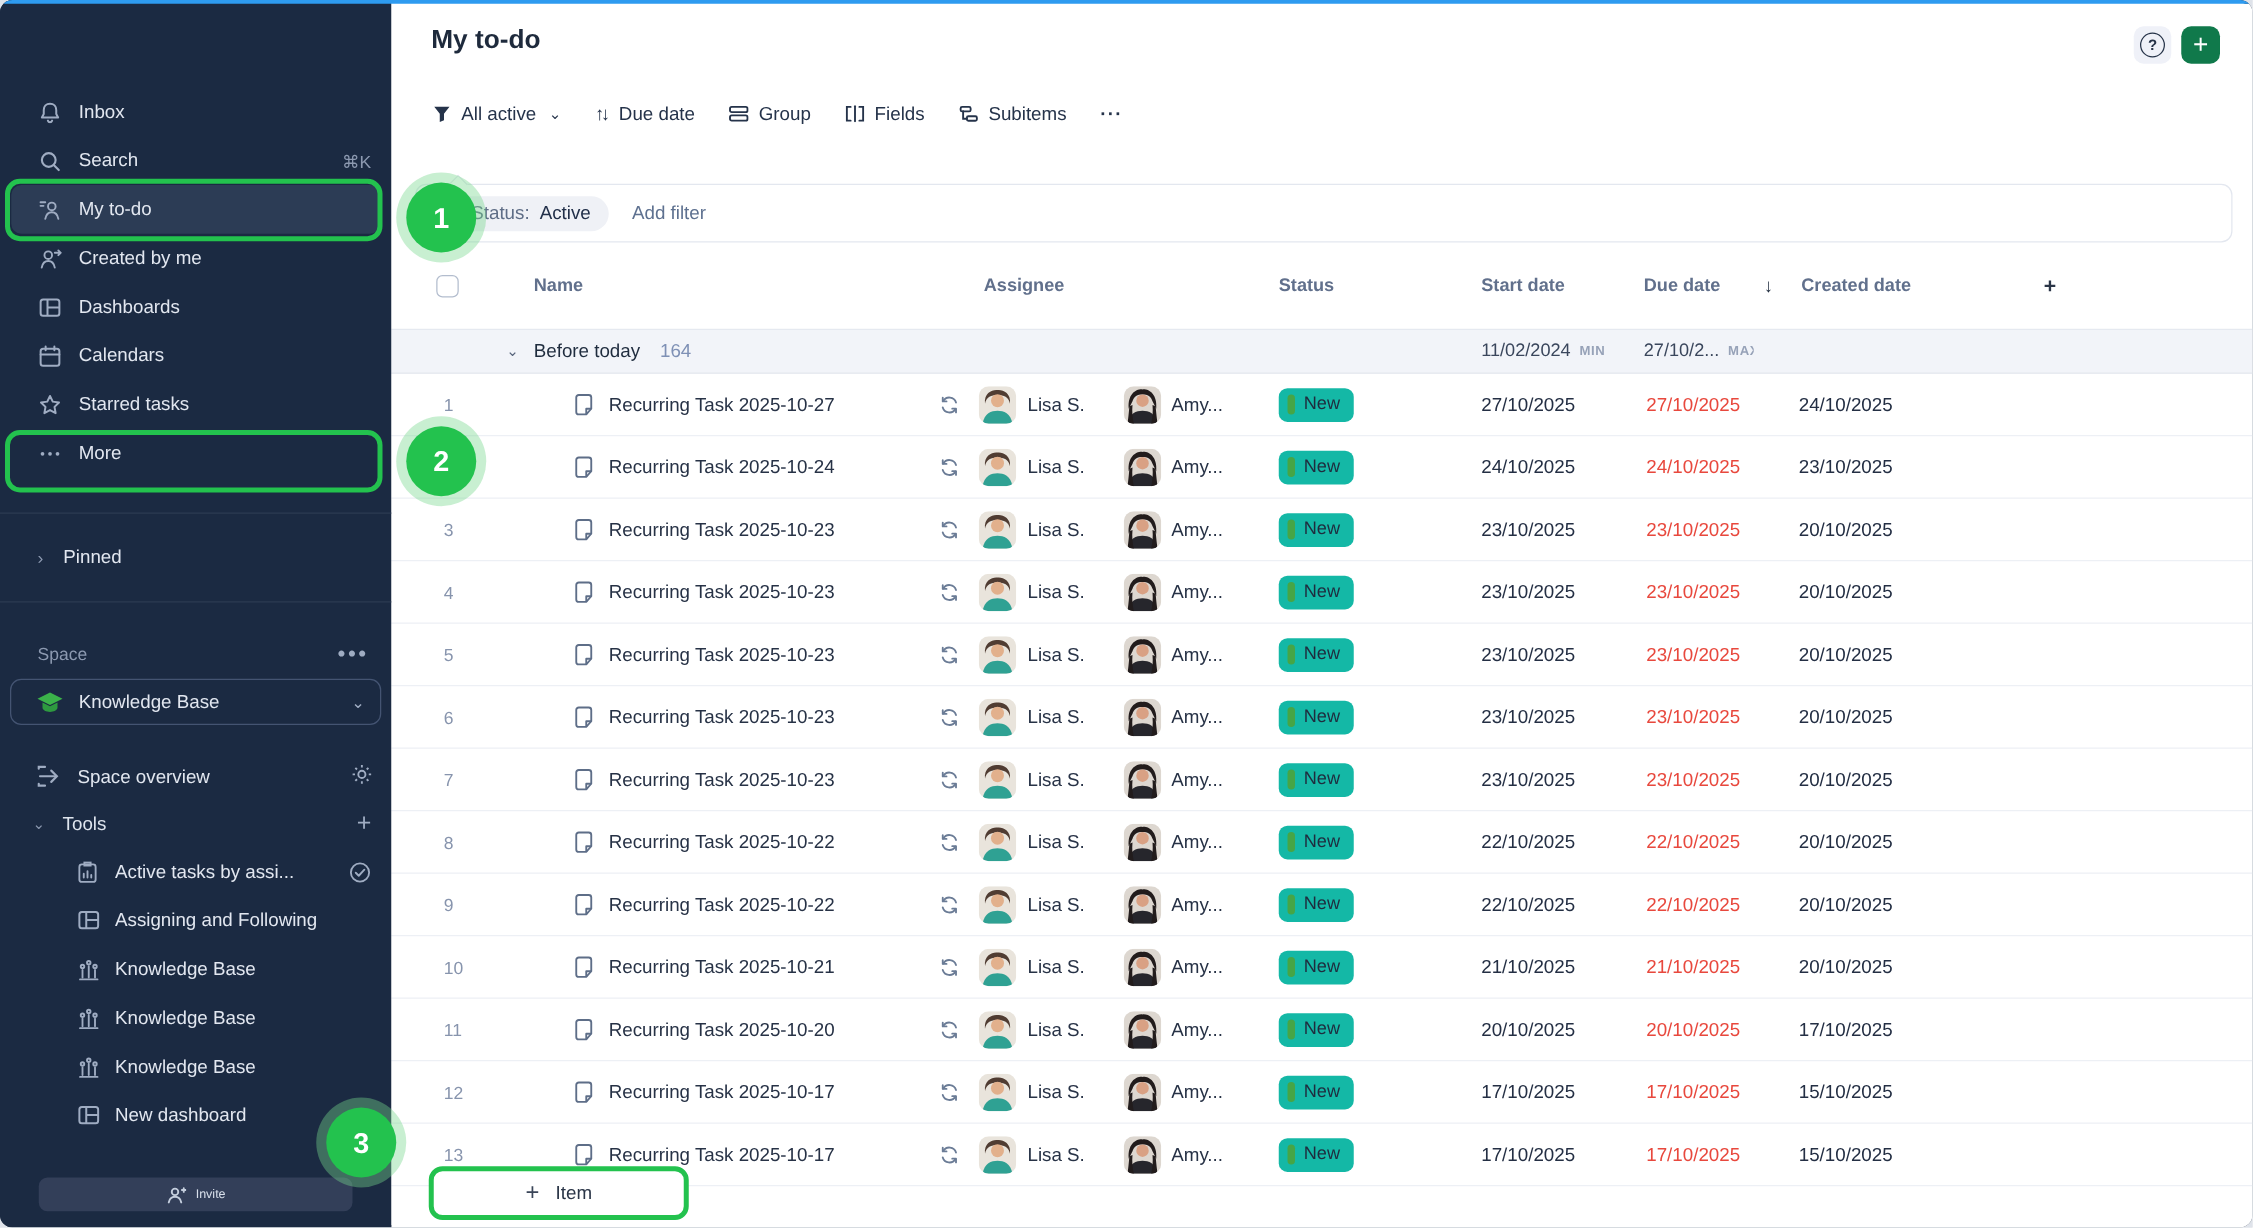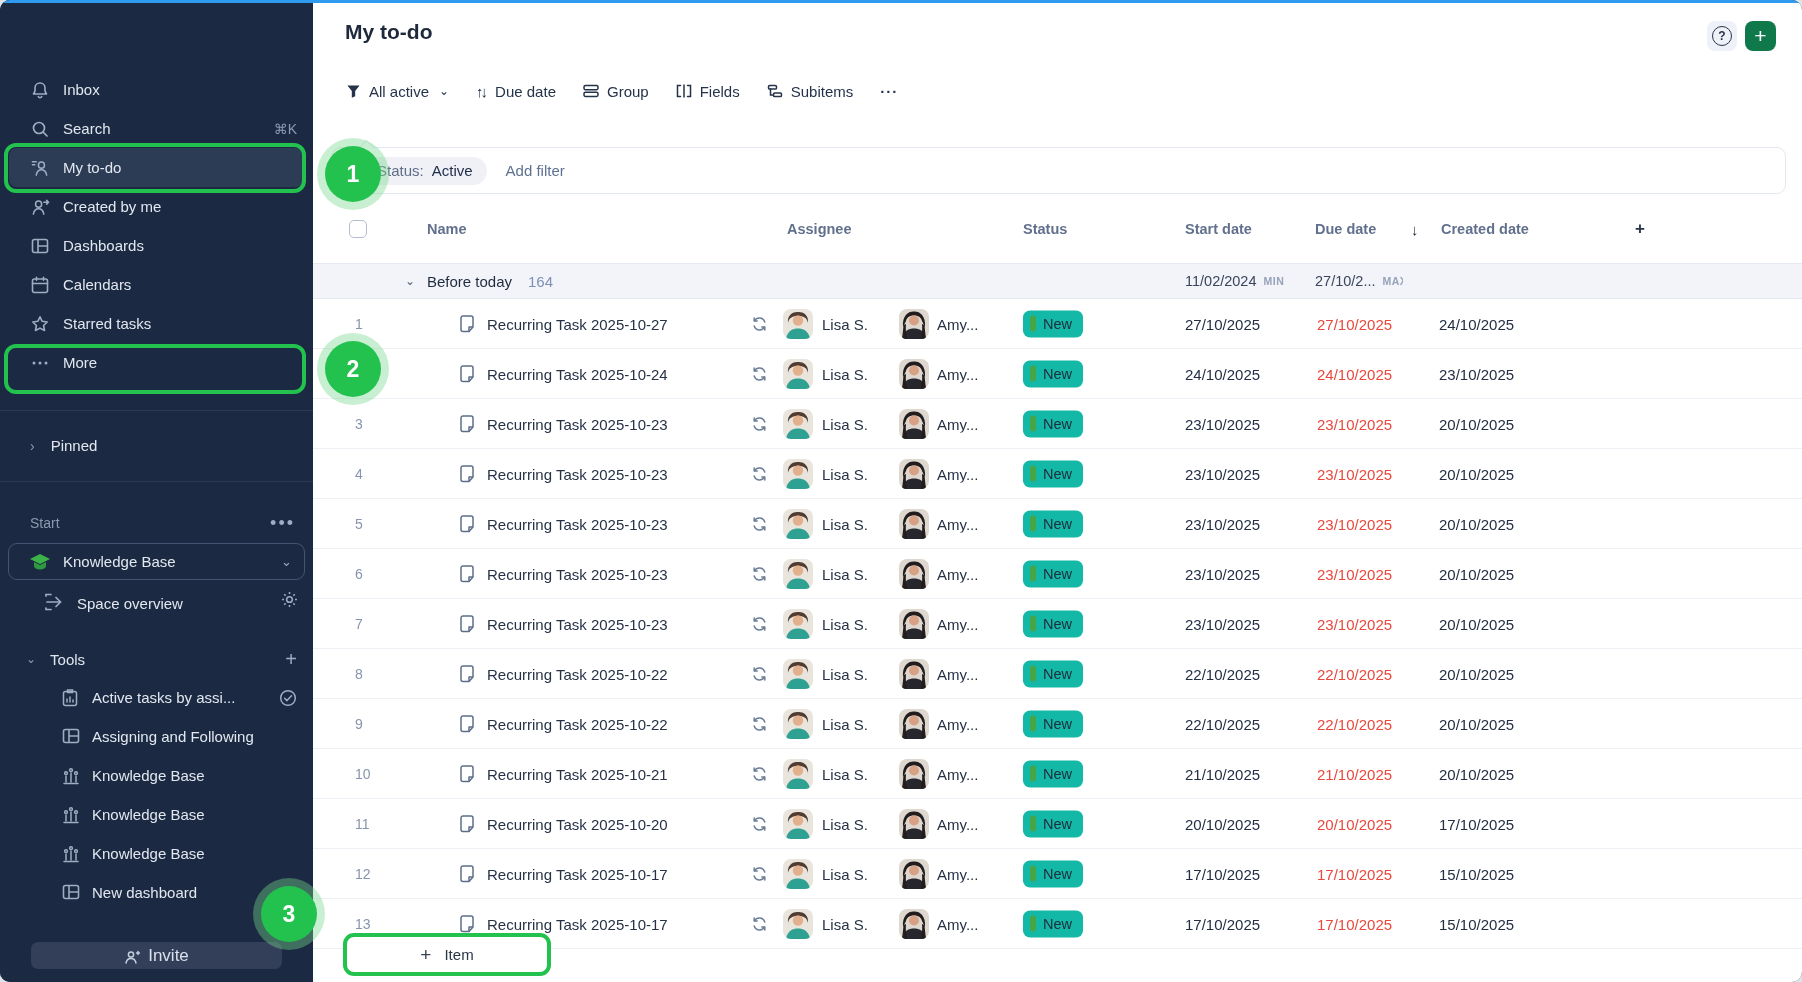--- a/index.html
+++ b/index.html
@@ -30,34 +30,34 @@
   #div1{top:410px;} #div2{top:481px;}
 
   #pinned{position:absolute;top:426px;left:0;right:0;height:39px;display:flex;align-items:center;padding-left:30px;font-size:15px;cursor:pointer;}
   #pinned .chev{color:#8C99B0;font-size:14px;margin-right:16px;}
 
   #space-hdr{position:absolute;top:508px;left:30px;right:18px;height:30px;display:flex;align-items:center;color:#8C99B0;font-size:14px;}
   #space-hdr .dots{margin-left:auto;color:#9FACC2;font-size:18px;letter-spacing:2px;cursor:pointer;}
   #kb-select{position:absolute;top:543px;left:8px;right:8px;height:37px;border:1px solid #445472;border-radius:9px;display:flex;align-items:center;padding:0 12px 0 20px;font-size:15px;cursor:pointer;}
   #kb-select .cap{width:22px;height:18px;margin-right:12px;}
   #kb-select .chev{margin-left:auto;color:#9FACC2;font-size:13px;}
-  #space-ov{position:absolute;top:574px;left:0;right:14px;height:38px;display:flex;align-items:flex-end;padding-left:43px;font-size:15px;cursor:pointer;}
+  #space-ov{position:absolute;top:602px;left:0;right:14px;height:38px;display:flex;align-items:center;padding-left:28px;font-size:15px;cursor:pointer;}
   #space-ov .ic{width:22px;height:20px;color:#9FACC2;margin-right:12px;}
   #space-ov .gear{margin-left:auto;color:#9FACC2;}
 
   #tools-hdr{position:absolute;top:641px;left:26px;right:16px;height:36px;display:flex;align-items:center;font-size:15px;color:#DFE5EE;cursor:pointer;}
   #tools-hdr .chev{color:#8C99B0;font-size:12px;margin-right:14px;}
   #tools-hdr .plus{margin-left:auto;color:#9FACC2;font-size:20px;font-weight:400;}
   #tools-list{position:absolute;top:678px;left:0;right:0;}
   .tool-item{height:39px;display:flex;align-items:center;padding:0 16px 0 62px;font-size:15px;color:#E2E7F0;cursor:pointer;}
   .tool-item .ic{width:18px;height:18px;color:#9FACC2;margin-right:12px;flex:0 0 auto;}
   .tool-item .lbl{white-space:nowrap;overflow:hidden;}
   .tool-item .trail{margin-left:auto;color:#9FACC2;width:18px;height:18px;}
 
-  #invite{position:absolute;left:31px;right:31px;bottom:13px;height:27px;background:#333F59;border-radius:7px;display:flex;align-items:center;justify-content:center;gap:8px;font-size:17px;color:#D9E0EB;cursor:pointer;}
+  #invite{position:absolute;left:31px;right:31px;bottom:13px;height:27px;background:#333F59;border-radius:7px;display:flex;align-items:center;justify-content:center;gap:8px;font-size:10px;color:#D9E0EB;cursor:pointer;}
   #invite .ic{width:16px;height:14px;color:#C4CEDD;}
 
   
   #main{position:absolute;left:313px;top:3px;right:0;bottom:0;background:#fff;}
   #page-title{position:absolute;left:32px;top:17px;font-size:21px;font-weight:700;color:#1E2A3C;}
   #top-actions{position:absolute;right:26px;top:18px;display:flex;gap:8px;}
   .help-btn{width:30px;height:30px;border-radius:8px;background:#EFF1F8;display:flex;align-items:center;justify-content:center;cursor:pointer;}
   .help-btn .q{width:20px;height:20px;border:1.6px solid #273449;border-radius:50%;display:flex;align-items:center;justify-content:center;font-size:12px;color:#273449;font-weight:700;}
   .add-btn{width:31px;height:30px;border-radius:8px;background:#10794B;color:#fff;font-size:21px;display:flex;align-items:center;justify-content:center;cursor:pointer;line-height:1;padding-bottom:2px;}
 
@@ -210,21 +210,21 @@
     <div class="side-div" id="div1"></div>
 
     <div id="pinned">
       <span class="chev">›</span>
       <span>Pinned</span>
     </div>
 
     <div class="side-div" id="div2"></div>
 
     <div id="space-hdr">
-      <span>Start</span>
+      <span>Space</span>
       <span class="dots">•••</span>
     </div>
 
     <div id="kb-select">
       <span class="cap">
         <svg viewBox="0 0 22 18" width="22" height="18">
             <path d="M11 1 L21 6 L11 11 L1 6 Z" fill="#3BB24A"></path>
             <path d="M5 9 v4 c0 2 3 3.5 6 3.5 s6 -1.5 6 -3.5 v-4 l-6 3 z" fill="#2E9940"></path>
           </svg>
       </span>

